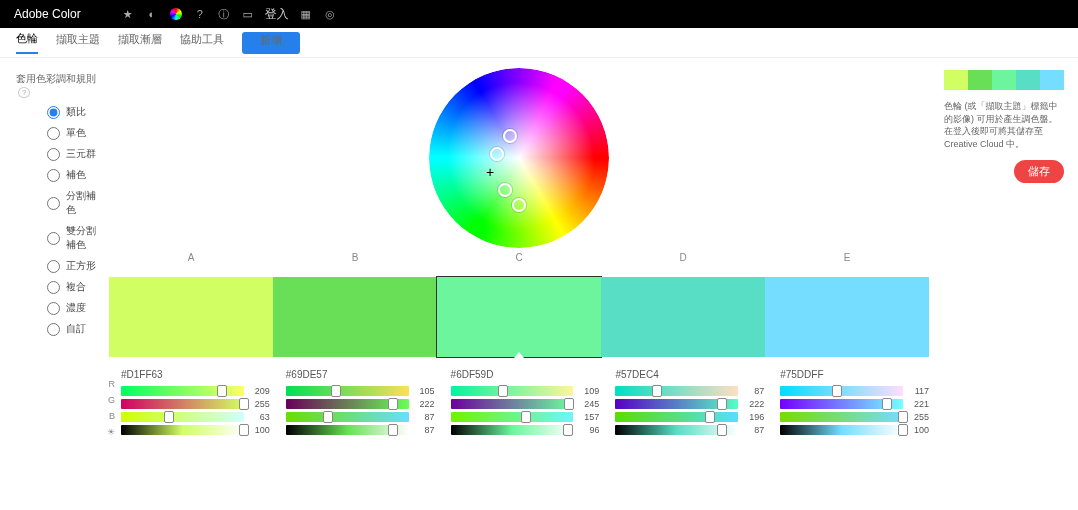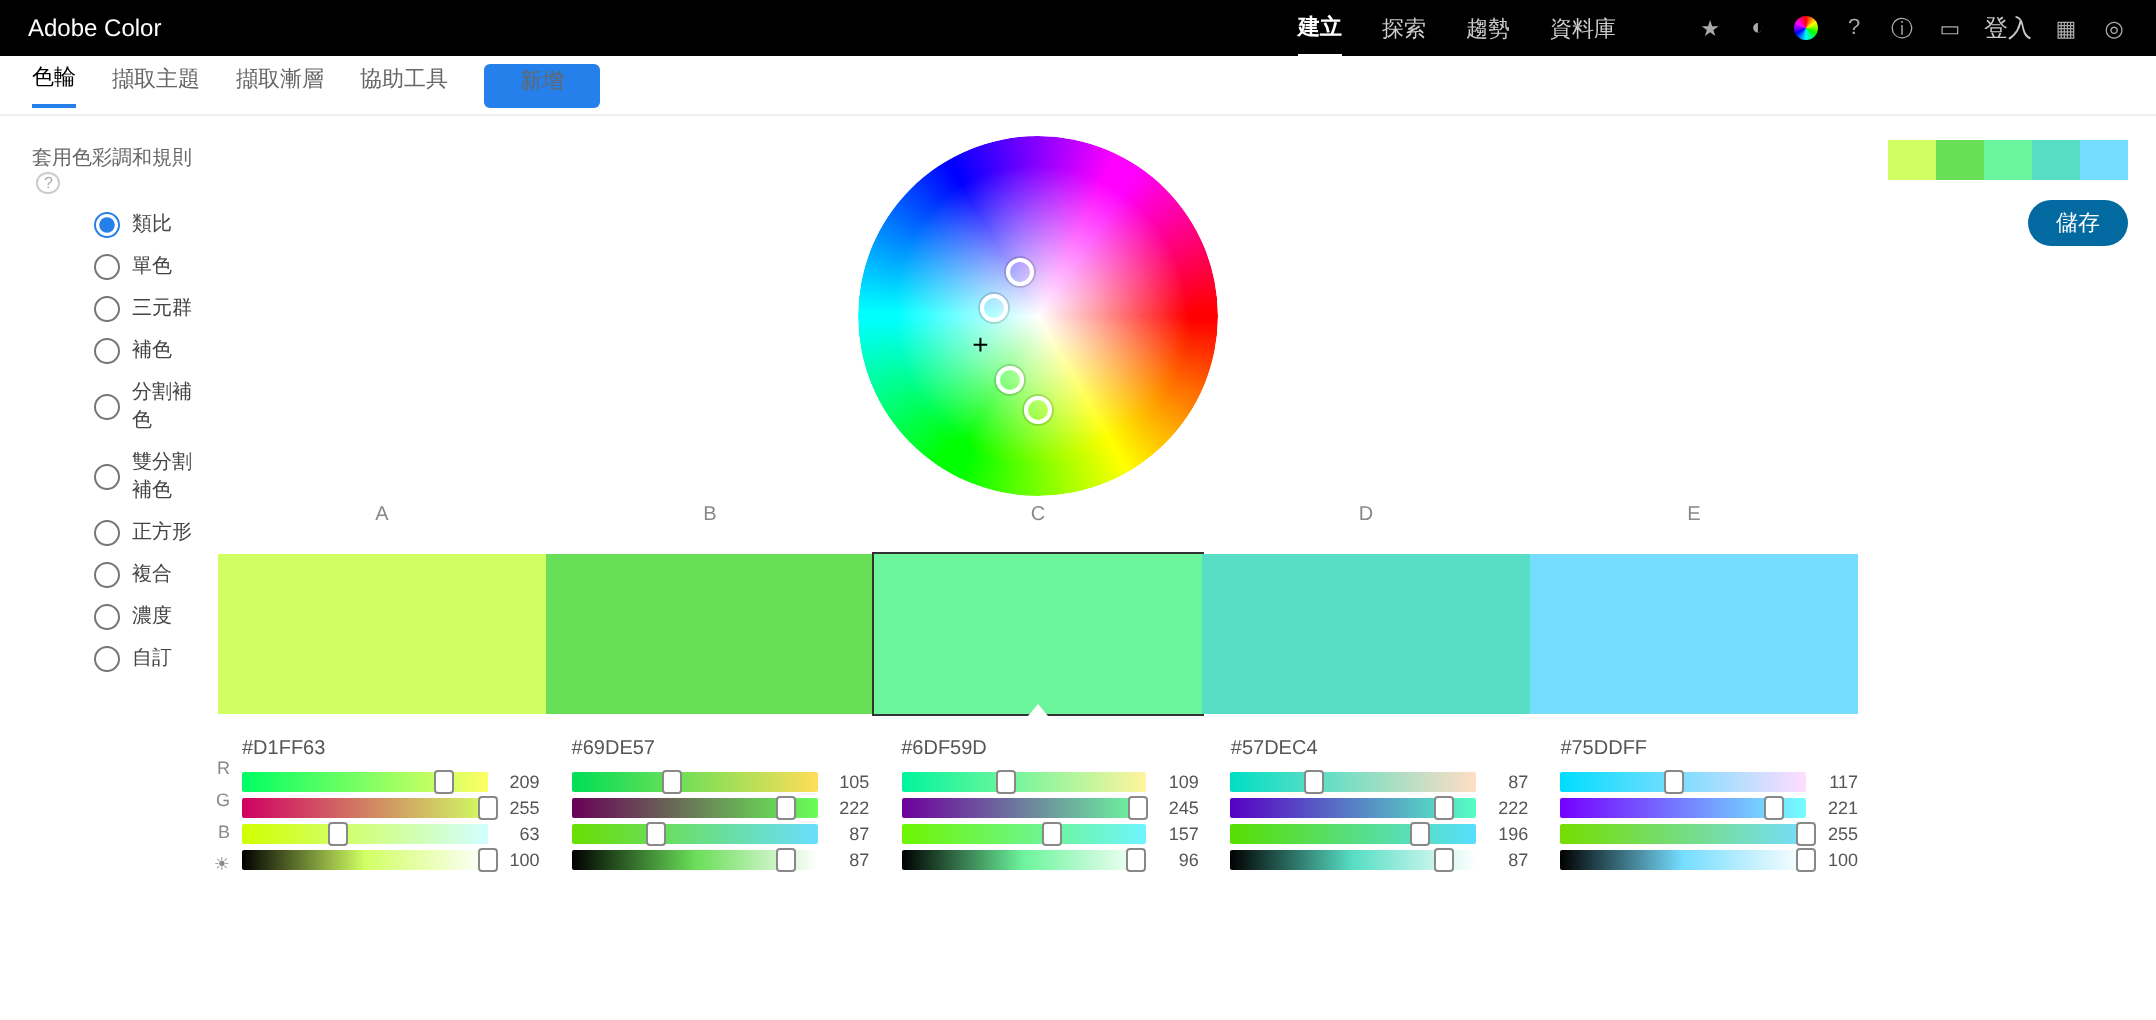--- a/index.html
+++ b/index.html
@@ -44,33 +44,27 @@
 .srow{display:flex; align-items:center; gap:6px; margin-bottom:3px;}
 .bar{flex:1;height:10px;position:relative;border-radius:1px;}
 .bar .knob{position:absolute;top:-1px;width:10px;height:12px;border:1px solid #888;background:#fff;border-radius:2px;transform:translateX(-50%);}
 .val{width:20px;font-size:9px;color:#555;text-align:right;}
 .chlabels{width:12px; display:flex; flex-direction:column; gap:3px; padding-top:22px;}
 .chlabels span{height:13px; font-size:9px; color:#888;text-align:right;}
 .rightcol { width: 140px; padding: 12px 14px 0 6px; }
 .mini-sw{display:flex;height:20px; margin-bottom:10px;}
 .mini-sw div{flex:1;}
 .info{font-size:9px; color:#666; line-height:1.4; margin-bottom:10px;}
-.savebtn{float:right; background:#0369a1;color:#fff;border:none;border-radius:12px;padding:4px 14px;font-size:11px;cursor:pointer;font-family:Liberation Serif, serif;}
+.savebtn{float:right; background:#ef4444;color:#fff;border:none;border-radius:12px;padding:4px 14px;font-size:11px;cursor:pointer;font-family:Liberation Serif, serif;}
 </style>
 </head>
 <body>
 
 <div class="topbar">
   <span class="brand">Adobe Color</span>
-  <div class="topnav">
-    <span class="active">建立</span>
-    <span>探索</span>
-    <span>趨勢</span>
-    <span>資料庫</span>
-  </div>
   <div class="topicons">
     <span class="ic">★</span>
     <span class="ic">◐</span>
     <span class="ic">
         <span style="width:12px;height:12px;border-radius:50%;background:conic-gradient(#f00,#ff0,#0f0,#0ff,#00f,#f0f,#f00);display:block"></span>
       </span>
     <span class="ic">?</span>
     <span class="ic">ⓘ</span>
     <span class="ic">▭</span>
     <span class="ic" style="width:auto;font-size:12px;color:#ccc">登入</span>
@@ -310,15 +304,16 @@
   </div>
 
   <div class="rightcol">
     <div class="mini-sw" id="minisw">
         <div style="background: rgb(209, 255, 99);"></div>
         <div style="background: rgb(105, 222, 87);"></div>
         <div style="background: rgb(109, 245, 157);"></div>
         <div style="background: rgb(87, 222, 196);"></div>
         <div style="background: rgb(117, 221, 255);"></div>
       </div>
+    <div class="info">色輪 (或「擷取主題」標籤中的影像) 可用於產生調色盤。在登入後即可將其儲存至 Creative Cloud 中。</div>
     <button class="savebtn">儲存</button>
   </div>
 </div>
 
 </body></html>

